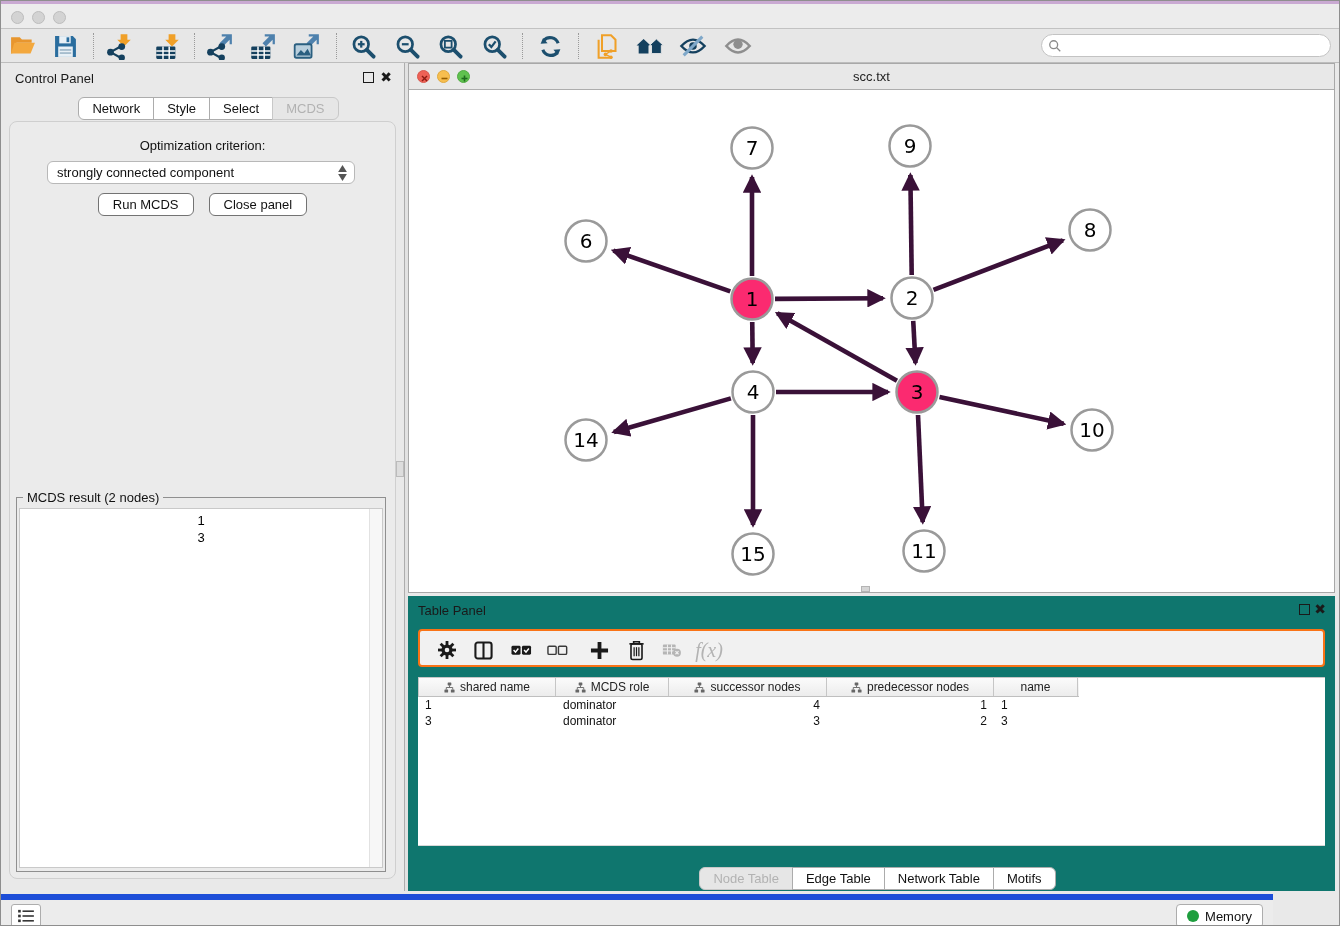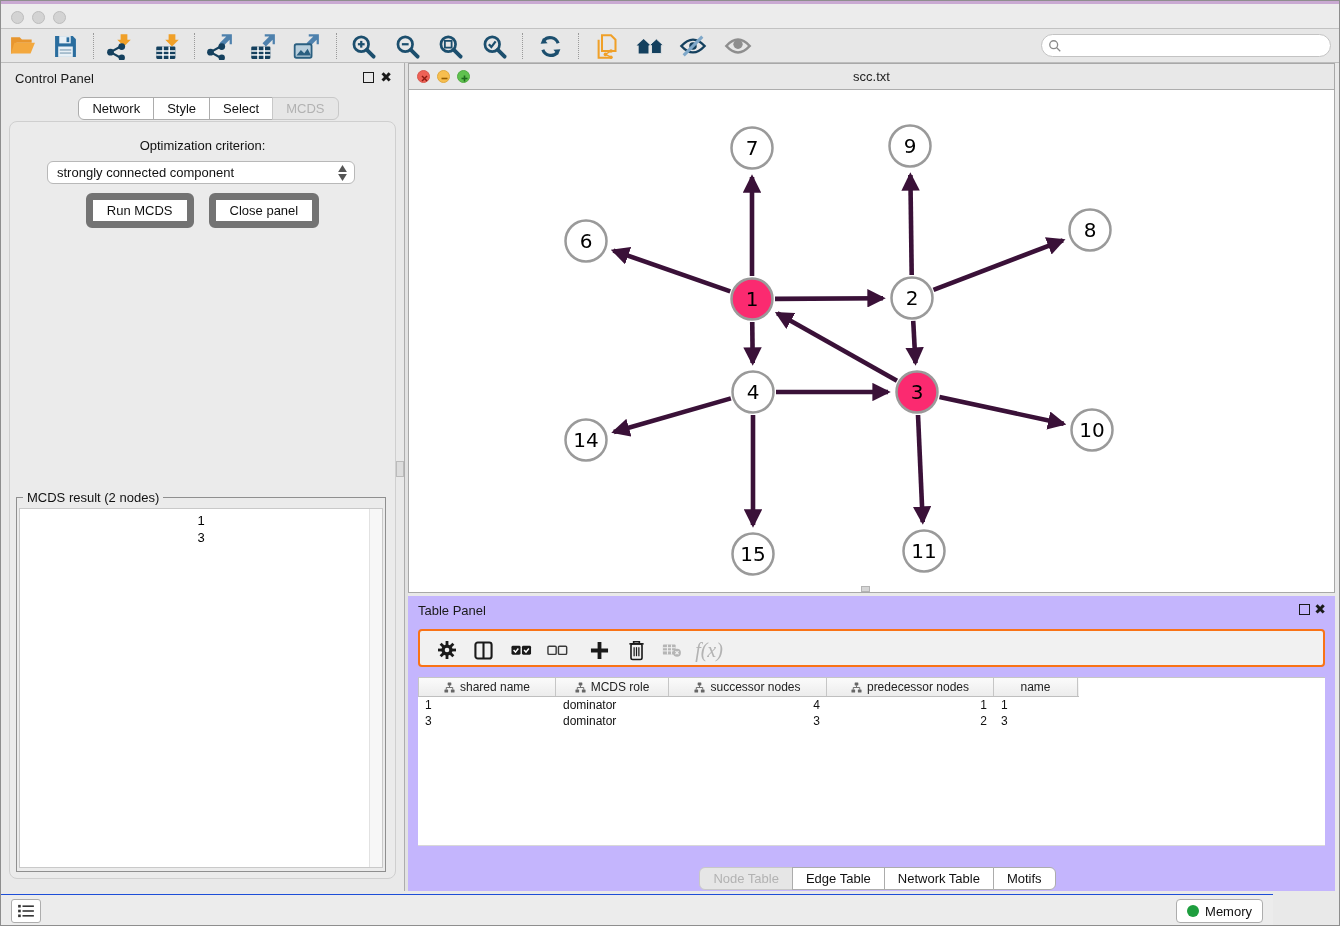--- a/index.html
+++ b/index.html
@@ -33,21 +33,21 @@
   #control-tabs { position:absolute; left:0; top:34px; width:100%; display:flex; justify-content:center; }
   .seg-btn { font-size:13px; padding:3px 13px; background:#FFF; border:1px solid #ACACAC; margin-left:-1px; color:#111; white-space:nowrap; }
   .seg-btn:first-child { border-radius:6px 0 0 6px; margin-left:12px; }
   .seg-btn:last-child { border-radius:0 6px 6px 0; }
   .seg-btn.selected { background:#E6E6E6; color:#B2B2B2; border-color:#C8C8C8; }
   #cp-box { position:absolute; left:8px; right:8px; top:58px; bottom:12px; background:#EBEBEB; border:1px solid #CFCFCF; border-radius:8px; }
   #opt-label { position:absolute; left:0; right:0; top:16px; text-align:center; font-size:13px; color:#111; }
   #criterion-select { position:absolute; left:37px; top:39px; width:308px; height:23px; background:#FFF; border:1px solid #B8B8B8; border-radius:6px; display:flex; align-items:center; font-size:13px; padding-left:9px; color:#111; }
   #criterion-stepper { position:absolute; right:7px; top:3px; display:flex; flex-direction:column; gap:2px; }
   .cp-btn-row { position:absolute; left:0; right:0; top:71px; display:flex; justify-content:center; gap:15px; }
-  .cp-btn { font-size:13px; background:#FFF; border:7px solid #737373; border-radius:6px; padding:3px 14px; color:#111; }
+  .cp-btn { font-size:13px; background:#FFF; border:1px solid #737373; border-radius:6px; padding:3px 14px; color:#111; }
   #result-fieldset { position:absolute; left:6px; right:9px; top:375px; bottom:6px; border:1px solid #8F8F8F;text-align:center; }
   #result-legend { position:absolute; left:6px; top:-8px; background:#EBEBEB; padding:0 4px; font-size:13px; color:#111; }
   #result-area { position:absolute; left:2px; right:2px; top:10px; bottom:3px; background:#FFF; border:1px solid #C9C9C9; font-size:13px; line-height:17px; }
   #result-lines { padding:3px 6px; }
   #result-scroll { position:absolute; right:0; top:0; bottom:0; width:13px; background:#F7F7F7; border-left:1px solid #E2E2E2; }
 
   
   #v-splitter { position:absolute; left:403px; top:62px; width:4px; height:828px; background:#E2E2E2; border-left:1px solid #ADADAD; }
   #v-grip { position:absolute; left:-9px; top:398px; width:8px; height:16px; background:#DDD; border:1px solid #BBB; }
 
@@ -55,37 +55,37 @@
   #network-window { position:absolute; left:407px; top:62px; width:927px; height:530px; background:#FFF; border:1px solid #A8A8A8; }
   #nw-titlebar { position:absolute; left:0; top:0; width:100%; height:26px; background:#E8E8E8; border-bottom:1px solid #ADADAD; }
   .tl { position:absolute; top:6px; width:13px; height:13px; border-radius:50%; }
   #nw-title { position:absolute; left:0; right:0; top:5px; text-align:center; font-size:13px; color:#222; }
   #nw-content { position:absolute; left:0; top:26px; width:925px; height:502px; background:#FFF; }
   #graph-svg { position:absolute; left:0; top:0; }
   #nw-grip { position:absolute; left:452px; bottom:0px; width:9px; height:6px; background:#D6D6D6; border:1px solid #B4B4B4; }
   .node-label { font-family:"DejaVu Sans",sans-serif; font-size:20px; fill:#000; text-anchor:middle; }
 
   
-  #table-panel { position:absolute; left:407px; top:595px; width:927px; height:295px; background:#c4b5fd; }
+  #table-panel { position:absolute; left:407px; top:595px; width:927px; height:295px; background:#0f766e; }
   #tp-title { position:absolute; left:10px; top:7px; }
   #tp-float { position:absolute; right:25px; top:8px; }
   #tp-close { position:absolute; right:9px; top:8px; }
   #tp-toolbar { position:absolute; left:10px; top:33px; width:907px; height:38px; background:#F1F1F1; border:2px solid #f97316; border-radius:4px; }
   .tp-icon { position:absolute; top:7px; width:26px; height:24px; display:flex; align-items:center; justify-content:center; }
   #fx-label { font-family:"Liberation Serif","DejaVu Serif",serif; font-style:italic; font-size:20px; color:#B3B3B3; }
   #table-white { position:absolute; left:10px; top:81px; width:907px; height:169px; background:#FFF; border-top:1px solid #C6C6C6; border-bottom:1px solid #D8D8D8; }
   #table-header { display:flex; height:19px; border-bottom:1px solid #BFBFBF; background:linear-gradient(#FBFBFB,#ECECEC); width:661px; }
   .th-cell { display:flex; align-items:center; justify-content:center; gap:5px; font-size:12px; color:#222; border-right:1px solid #C6C6C6; height:100%; }
   .th-cell:first-child { border-left:1px solid #C6C6C6; }
   .tr-row { display:flex; height:16px; }
   .td-cell { font-size:12px; color:#111; padding:1px 7px 0 7px; overflow:hidden; white-space:nowrap; }
   #table-tabs { position:absolute; left:0; width:100%; top:271px; display:flex; justify-content:center; }
 
   
-  #statusbar { position:absolute; left:0; top:893px; width:1272px; height:33px; background:#ECECEC; border-top:1px solid #1d4ed8; }
+  #statusbar { position:absolute; left:0; top:893px; width:1272px; height:33px; background:#ECECEC; border-top:6px solid #1d4ed8; }
   #list-btn { position:absolute; left:10px; top:4px; width:30px; height:24px; background:#FFF; border:1px solid #ADADAD; border-radius:3px; display:flex; align-items:center; justify-content:center; }
   #memory-btn { position:absolute; right:10px; top:4px; height:24px; background:#FFF; border:1px solid #ADADAD; border-radius:4px; display:flex; align-items:center; gap:6px; padding:0 10px; font-size:13px; color:#111; }
   #memory-dot { width:12px; height:12px; border-radius:50%; background:#1E9E3E; }
 </style>
 </head>
 <body>
 
 <div id="titlebar">
   <span class="traffic gray" style="left:10px"></span>
   <span class="traffic gray" style="left:31px"></span>

